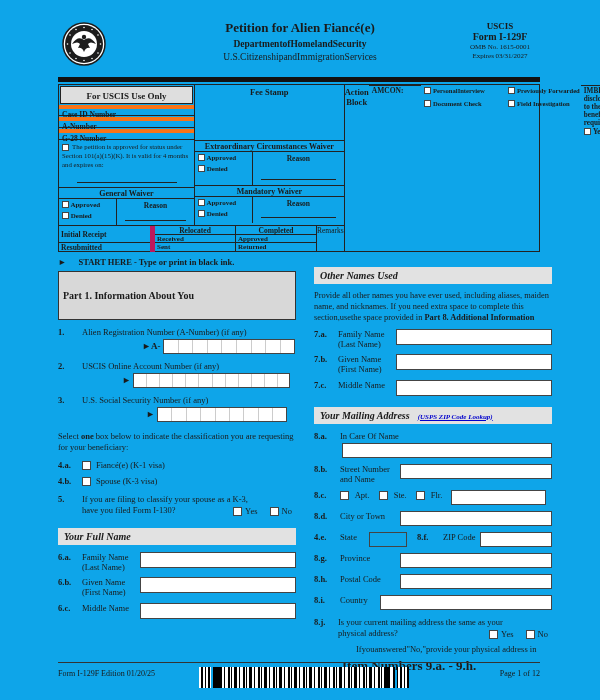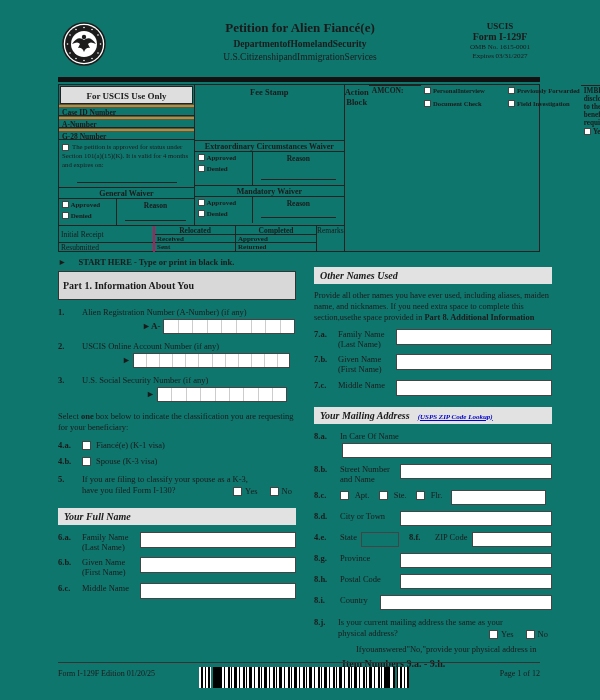--- a/index.html
+++ b/index.html
@@ -1,18 +1,18 @@
 <!DOCTYPE html>
 <html><head>
 <meta charset="utf-8">
 <style>
   * { margin:0; padding:0; box-sizing:border-box; }
   html,body { background:#fff; }
   .page {
-    position:relative; width:600px; height:700px; background:#0f766e;
+    position:relative; width:600px; height:700px; background:#0ea5e9;
     font-family:"Liberation Serif", serif; color:#1a1a1a; overflow:hidden;
   }
   
   .seal { position:absolute; left:62px; top:22px; width:44px; height:44px; }
   .hdr-center { position:absolute; left:150px; top:20px; width:300px; text-align:center; }
   .h-title { font-size:13px; font-weight:bold; }
   .h-dept { font-size:9.5px; font-weight:bold; margin-top:3px; }
   .h-agency { font-size:9.5px; margin-top:3px; }
   .hdr-right { position:absolute; left:445px; top:21px; width:110px; text-align:center; }
   .h-org { font-size:9px; font-weight:bold; }
@@ -23,36 +23,36 @@
   
   .usctable { position:absolute; left:58px; top:84px; width:482px; height:168px;
               border:1px solid #222; display:flex; font-size:7.5px; }
   .t-left { width:305px; border-right:1px solid #222; display:flex; flex-direction:column; }
   .t-top { height:140px; display:flex; }
   .colA { width:136px; border-right:1px solid #222; }
   .colB { flex:1; }
   .uhdr { margin:1px; height:18px; line-height:18px; text-align:center; font-weight:bold;
           font-size:9px; background:#dedede; border:1px solid #222; }
   .urow { height:11px; line-height:11px; font-weight:bold; padding-left:3px;
-          border-top:2px solid #f97316; border-bottom:1px solid #222; margin-top:1px; font-size:7.5px; }
+          border-top:4px solid #f97316; border-bottom:1px solid #222; margin-top:1px; font-size:7.5px; }
   .approval { position:relative; height:47px; padding:3px 3px 0 3px; font-size:6.8px; line-height:1.3; }
   .approval .cb { float:left; margin:1px 3px 0 0; }
   .ap-line { position:absolute; bottom:4px; left:18px; width:100px; border-bottom:1px solid #222; }
   .whdr { height:12px; line-height:12px; text-align:center; font-weight:bold; font-size:8px;
           border-top:1px solid #222; border-bottom:1px solid #222; }
   .wchecks { width:58px; padding:2px 0 0 3px; border-right:1px solid #222; font-weight:bold; font-size:7px; }
   .wchecks div { margin-bottom:3px; white-space:nowrap; }
   .wreason { flex:1; text-align:center; font-weight:bold; font-size:7.5px; padding-top:2px; position:relative; }
   .rline { position:absolute; left:8px; right:8px; bottom:5px; border-bottom:1px solid #222; }
   .gw-body { height:27px; display:flex; }
   .feestamp { height:55px; text-align:center; font-weight:bold; font-size:8.5px; padding-top:2px; }
   .ecw-body { height:33px; display:flex; }
   .mw-body { height:26px; display:flex; }
   .t-bottom { height:27px; border-top:1px solid #222; display:flex; }
-  .b-initial { width:96px; border-right:2px solid #be185d; font-weight:normal; }
+  .b-initial { width:96px; border-right:5px solid #be185d; font-weight:bold; }
   .bi-top { height:17px; line-height:17px; padding-left:2px; border-bottom:1px solid #222; }
   .bi-bot { height:9px; line-height:9px; padding-left:2px; }
   .b-col { width:81px; border-right:1px solid #222; font-weight:bold; font-size:7px; }
   .bc-hdr { height:9px; line-height:9px; text-align:center; border-bottom:1px solid #222; font-size:7.5px; }
   .bc-row { height:8px; line-height:8px; padding-left:2px; border-bottom:1px solid #222; }
   .bc-row.last { border-bottom:none; }
   .b-remarks { flex:1; }
   .b-remarks .bc-hdr { border-bottom:none; }
   .colC { flex:1; display:flex; flex-direction:row; }
   .action { height:111px; text-align:center; font-weight:bold; font-size:8.5px; padding-top:2px; }
@@ -68,21 +68,21 @@
   
   .cb { display:inline-block; width:7px; height:7px; border:1px solid #444; background:#fff; vertical-align:-1px; }
   .cb.big { width:9px; height:9px; vertical-align:-2px; }
 
   
   .colL { position:absolute; left:58px; top:257px; width:238px; }
   .colR { position:absolute; left:314px; top:267px; width:238px; }
   .starthere { font-weight:bold; font-size:8.5px; margin-bottom:4px; }
   .starthere .arrow { margin-right:12px; }
   .p1bar { border:1px solid #333; background:#d8d8d8; font-weight:bold; font-size:10px;
-           padding:8px 4px; margin-bottom:6px; }
+           padding:18px 4px; margin-bottom:6px; }
   .qrow { margin-top:7px; font-size:8.5px; display:flex; }
   .qnum { font-weight:bold; width:24px; flex:none; }
   .inline1 { margin-top:2px; font-size:9px; font-weight:bold; white-space:nowrap; }
   .segbox { display:inline-block; height:15px; border:1px solid #444; vertical-align:middle; background:#fff; }
   .seg9a  { width:132px; background-image:repeating-linear-gradient(to right,#fff 0 13.6px,#ccc 13.6px 14.6px); }
   .seg12  { width:157px; background-image:repeating-linear-gradient(to right,#fff 0 12.1px,#ccc 12.1px 13.1px); }
   .seg9b  { width:130px; background-image:repeating-linear-gradient(to right,#fff 0 13.4px,#ccc 13.4px 14.4px); }
   .selecttext { font-size:8.5px; margin-top:9px; line-height:1.35; }
   .cbrow { margin-top:6px; font-size:8.5px; display:flex; align-items:center; }
   .cbrow .cb { margin-right:5px; margin-top:1px; }
@@ -102,21 +102,21 @@
   .mrow .qnum { width:26px; }
   .mlab { width:60px; line-height:1.2; flex:none; }
   .mbox { flex:1; height:15px; border:1px solid #444; background:#fff; }
   .fullbox { height:15px; border:1px solid #444; background:#fff; margin-left:28px; margin-top:2px; }
   .aptrow .cb { margin:1px 4px 0 0; }
   .aptrow .apt { margin-right:9px; white-space:nowrap; }
   .smallbox { width:38px; height:15px; border:1px solid #444; display:inline-block; vertical-align:middle; }
   .q8j { position:relative; margin-top:7px; font-size:8.5px; display:flex; }
   .q8j .qtext { width:185px; line-height:1.35; }
   .note1 { font-size:8.5px; margin-top:4px; margin-left:42px; }
-  .note2 { font-size:10px; font-weight:bold; margin-top:4px; margin-left:28px; }
+  .note2 { font-size:13px; font-weight:bold; margin-top:4px; margin-left:28px; }
 
   
   .footrule { position:absolute; left:58px; width:482px; top:662px; border-top:1px solid #333; }
   .foot-l { position:absolute; left:58px; top:669px; font-size:8px; }
   .foot-r { position:absolute; right:60px; top:669px; font-size:8px; }
   .barcode { position:absolute; left:213px; top:667px; width:182px; height:21px;
     background:
       linear-gradient(#000 0 0) 0 0/8px 100% no-repeat,
       linear-gradient(#000 0 0) 174px 0/3px 100% no-repeat,
       repeating-linear-gradient(90deg,#000 0 2px,#fff 2px 3px,#000 3px 4px,#fff 4px 6px,#000 6px 9px,#fff 9px 11px,#000 11px 12px,#fff 12px 15px),
@@ -377,21 +377,21 @@
     </div>
 
     <div class="mrow">
       <span class="qnum">8.d.</span>
       <span class="mlab">City or Town</span>
       <span class="mbox"></span>
     </div>
 
     <div class="mrow">
       <span class="qnum">4.e.</span>
-      <span style="margin-right:4px;">State</span>
+      <span style="margin-right:12px;">State</span>
       <span class="smallbox"></span>
       <span class="qnum" style="margin-left:10px;">8.f.</span>
       <span style="margin-right:4px;">ZIP Code</span>
       <span class="mbox"></span>
     </div>
 
     <div class="mrow">
       <span class="qnum">8.g.</span>
       <span class="mlab">Province</span>
       <span class="mbox"></span>

